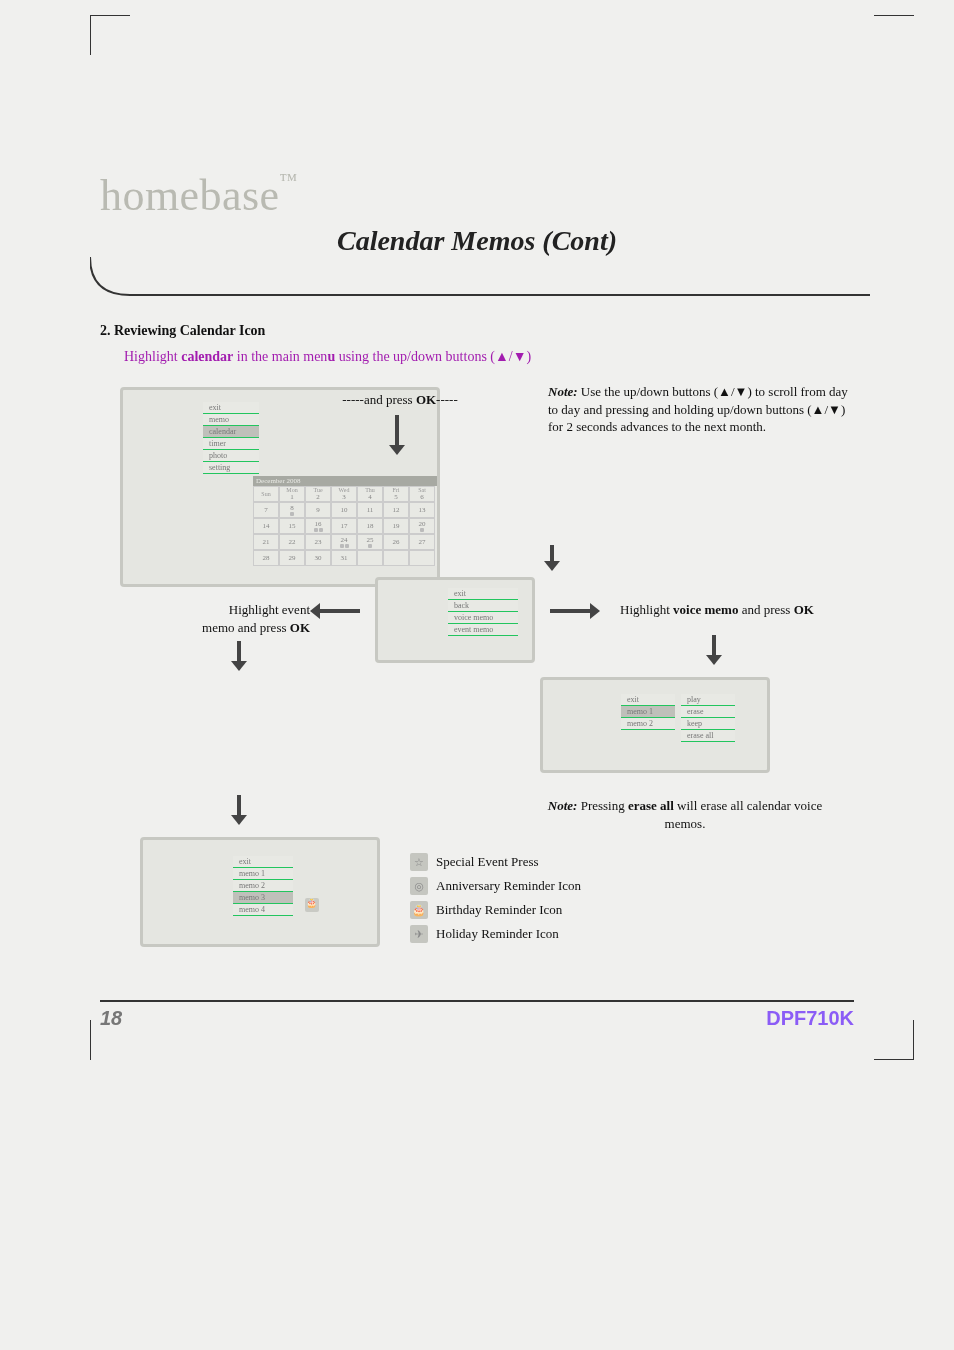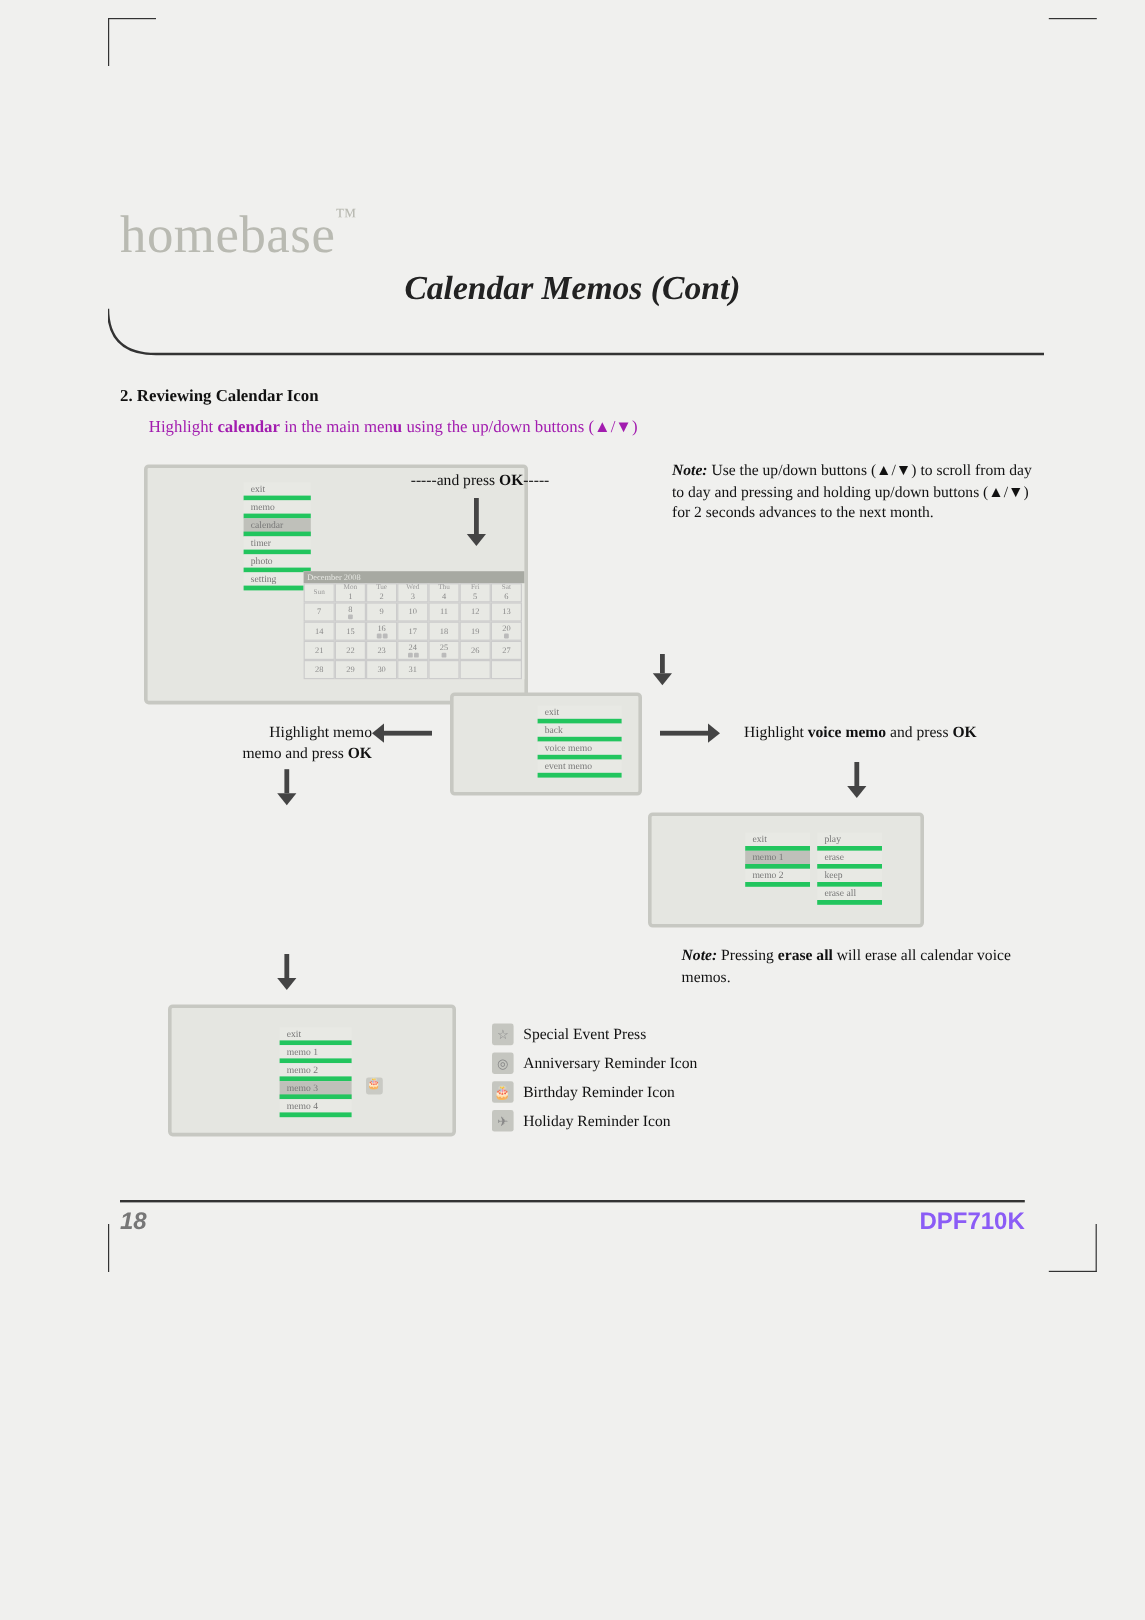--- a/index.html
+++ b/index.html
@@ -21,21 +21,21 @@
   .section-head { font-weight: bold; font-size: 14px; margin: 26px 0 10px 0; color: #111; }
   .body-text { font-size: 14px; color: #a21caf; }
   .body-text b { font-weight: bold; }
 
   .diagram-area { position: relative; width: 760px; height: 640px; margin-top: 12px; }
   .diagram-area > * { position: absolute; }
 
   
   .screen { background: #e5e6e1; border: 3px solid #c7c8c2; border-radius: 4px; }
   .mini-list { position: absolute; font-size: 8px; color: #777; }
-  .mini-list div { border-bottom: 4px solid #22c55e; padding: 1px 6px; background: #e8e9e4; white-space: nowrap; }
+  .mini-list div { border-bottom: 1px solid #22c55e; padding: 1px 6px; background: #e8e9e4; white-space: nowrap; }
   .mini-list .hl { background: #bfc0ba; }
 
   .cal-table { position: absolute; font-size: 7px; color: #888; background: #e8e9e4; }
   .cal-table .hdr { background: #a7a9a2; color: #e8e9e4; font-size: 7px; padding: 1px 3px; }
   .cal-row { display: flex; }
   .cal-cell { width: 26px; height: 16px; border: 0.5px solid #ccc; display: flex; align-items: center; justify-content: center; flex-direction: column; font-size: 7px; }
   .cal-dh { font-size: 6px; color: #999; }
   .cal-icn { display:flex; gap:1px; }
   .cal-icn span { width:4px; height:4px; background:#bbb; border-radius:1px; }
   .arrow-down { width: 8px; height: 28px; display:flex; flex-direction:column; align-items:center; }
@@ -191,21 +191,21 @@
     </div>
 
     <div class="small-text" style="left:225px; top:14px; width:150px; text-align:center;">
       <span>-----and press </span><b>OK</b><span>-----</span>
     </div>
     <div class="arrow-down" style="left:293px; top:38px; height:40px;">
           <div class="sh"></div>
           <div class="hd"></div>
         </div>
 
-    <div class="note" style="left:460px; top:6px; width:300px;">
+    <div class="note" style="left:448px; top:6px; width:300px;">
       <span class="ni">Note:</span><span> Use the up/down buttons (▲/▼) to scroll from day to day and pressing and holding up/down buttons (▲/▼) for 2 seconds advances to the next month.</span>
     </div>
 
     <div class="arrow-down" style="left:448px; top:168px; height:26px;">
           <div class="sh"></div>
           <div class="hd"></div>
         </div>
 
     <div class="screen" style="left:275px; top:200px; width:160px; height:86px;">
       <div class="mini-list" style="left:70px; top:8px; width:70px;">
@@ -214,21 +214,21 @@
         <div>voice memo</div>
         <div>event memo</div>
       </div>
     </div>
 
     <div class="arrow-left" style="left:210px; top:230px; width:50px;">
           <div class="hd"></div>
           <div class="sh"></div>
         </div>
     <div class="small-text" style="left:60px; top:224px; width:150px; text-align:right;">
-      <span>Highlight memo</span><br>
+      <span>Highlight event</span><br>
       <span>memo and press </span><b>OK</b>
     </div>
     <div class="arrow-down" style="left:135px; top:264px; height:30px;">
           <div class="sh"></div>
           <div class="hd"></div>
         </div>
 
     <div class="arrow-right" style="left:450px; top:230px; width:50px;">
           <div class="sh"></div>
           <div class="hd"></div>
@@ -253,21 +253,21 @@
         <div>memo 2</div>
       </div>
       <div class="mini-list" style="left:138px; top:14px; width:54px;">
         <div>play</div>
         <div>erase</div>
         <div>keep</div>
         <div>erase all</div>
       </div>
     </div>
 
-    <div class="note" style="left:440px; top:410px; width:290px; text-align:left;margin-left:28px;">
+    <div class="note" style="left:440px; top:420px; width:290px; text-align:center;">
       <span class="ni">Note:</span><span> Pressing </span><b>erase all</b><span> will erase all calendar voice memos.</span>
     </div>
 
     <div class="screen" style="left:40px; top:460px; width:240px; height:110px;">
       <div class="mini-list" style="left:90px; top:16px; width:60px;">
         <div>exit</div>
         <div>memo 1</div>
         <div>memo 2</div>
         <div class="hl">memo 3</div>
         <div>memo 4</div>

